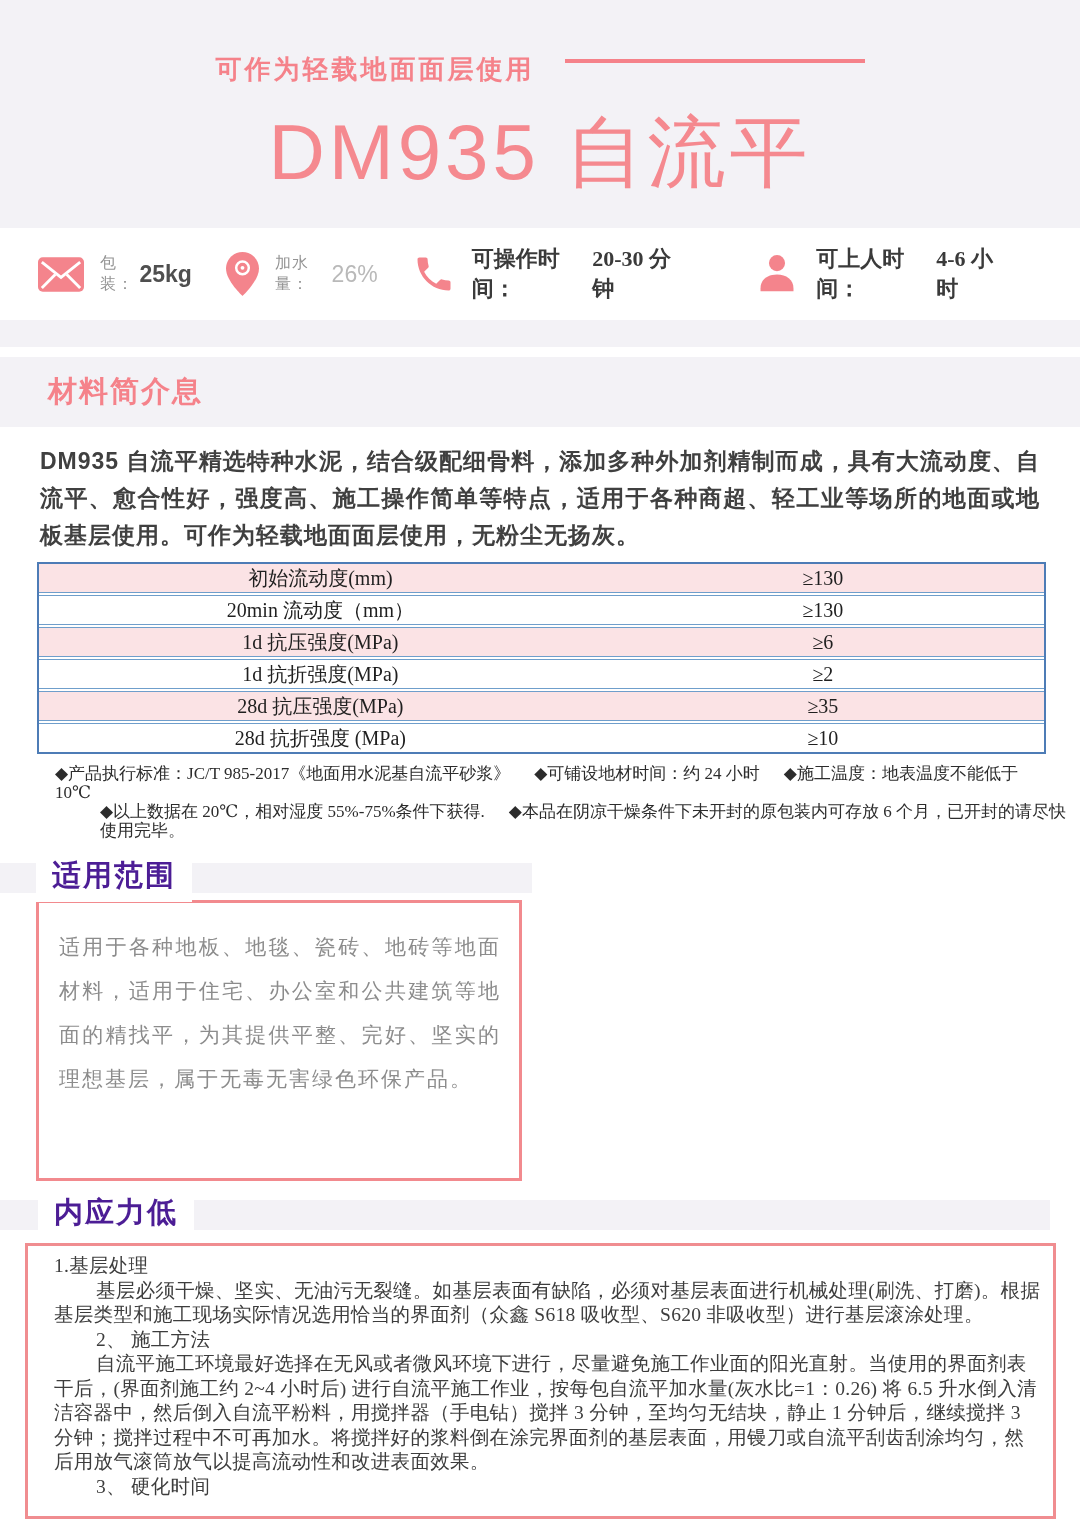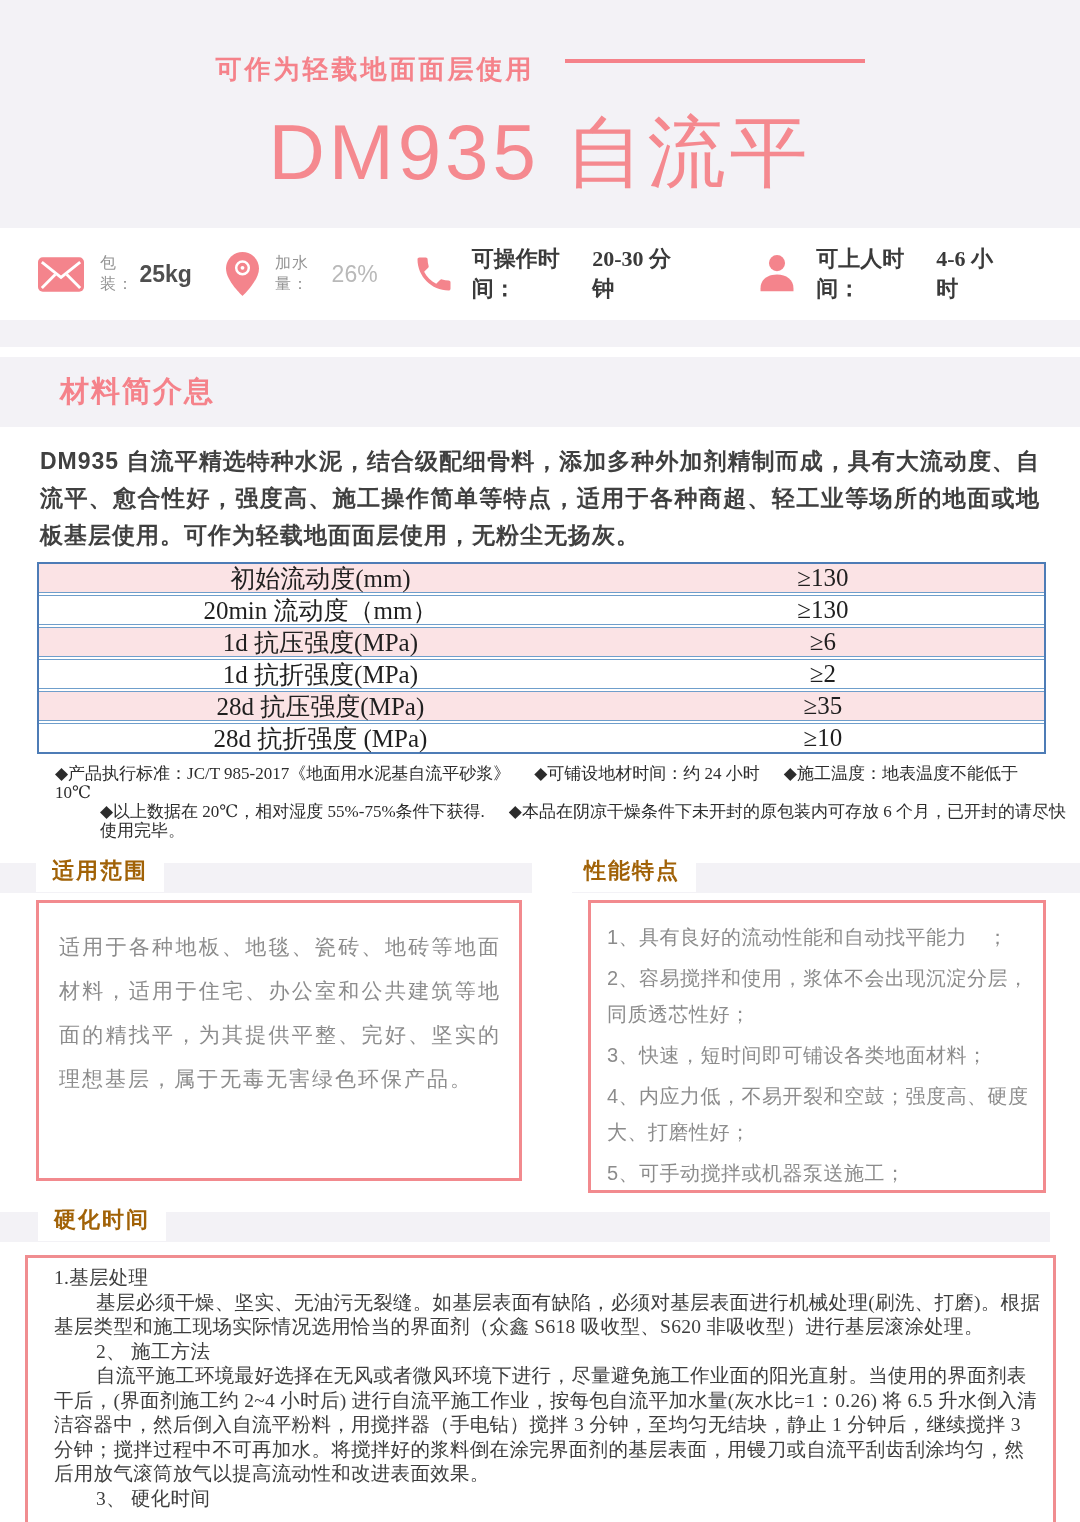--- a/index.html
+++ b/index.html
@@ -23,47 +23,47 @@
   .spec-item.i1 .val{color:#4f4f4f;font-weight:bold;}
   .spec-item.i2 .val{color:#b9b9b9;}
   .spec-item.i3 .lab,.spec-item.i3 .val,
   .spec-item.i4 .lab,.spec-item.i4 .val{
     color:#3a3a3a;font-family:"Liberation Serif","DejaVu Serif",serif;font-size:22px;font-weight:600;letter-spacing:0;
   }
   .spec-item.i3{margin-right:70px;}
   
   .gray-strip{height:27px;background:#f3f2f6;}
   .white-gap{height:10px;background:#fff;}
-  .band{height:70px;background:#f3f2f6;display:flex;align-items:center;padding-left:60px;text-align:right;}
+  .band{height:70px;background:#f3f2f6;display:flex;align-items:center;padding-left:48px;text-align:right;}
   .band .t{font-size:29px;font-weight:bold;color:#f5828a;letter-spacing:2px;}
   
   .intro-text{margin:16px 40px 0 40px;font-size:23px;font-weight:bold;color:#404040;
     line-height:37px;text-align:justify;letter-spacing:1px;}
   
   .spec-table{margin:8px 0 0 37px;width:1005px;border:2px solid #4d7cb6;background:#fff;}
   .spec-table .row{display:flex;align-items:center;height:28px;margin:2px 0;
     border-top:1px solid #6f9ecb;border-bottom:1px solid #6f9ecb;}
   .spec-table .row:first-child{margin-top:0;border-top:none;}
   .spec-table .row:last-child{margin-bottom:0;border-bottom:none;}
   .spec-table .row.pink{background:#fbe3e5;}
   .spec-table .c1{width:56%;text-align:center;}
   .spec-table .c2{width:44%;text-align:center;}
   .spec-table .c1,.spec-table .c2{
-    font-family:"Liberation Serif","DejaVu Serif",serif;font-size:25px;color:#1f1f1f;}
+    font-family:"Liberation Serif","DejaVu Serif",serif;font-size:20px;color:#1f1f1f;}
   
   .footnotes{margin:10px 0 0 55px;font-family:"Liberation Serif","DejaVu Serif",serif;
     font-size:17px;color:#2c2c2c;}
   .footnotes .fl{line-height:19px;}
   .footnotes .fl span{margin-right:24px;}
   .footnotes .l2{margin-left:45px;}
   
   .sec-head{position:relative;height:46px;}
   .sec-head .stripe{position:absolute;top:9px;height:30px;background:#f3f2f6;}
   .sec-head .title{position:absolute;top:0;background:#fff;padding:2px 16px 6px 16px;
-    font-size:22px;font-weight:bold;color:#a16207;letter-spacing:2px;text-align:center;}
+    font-size:29px;font-weight:bold;color:#4c1d95;letter-spacing:2px;text-align:center;}
   
   .two-col{display:flex;margin-top:14px;}
   .col-left{width:532px;}
   .col-right{width:548px;}
   .col-left .stripe{left:0;right:0;}
   .col-left .title{left:36px;}
   .col-right .stripe{left:40px;right:0;}
   .col-right .title{left:36px;}
   .scope-box{margin-left:36px;width:486px;height:281px;border:3px solid #f28a8e;
     box-sizing:border-box;padding:22px 18px 16px 20px;}
@@ -184,39 +184,26 @@
 <div class="two-col">
   <div class="col-left">
     <div class="sec-head">
       <span class="stripe"></span>
       <span class="title">适用范围</span>
     </div>
     <div class="scope-box">
       <div class="scope-text">适用于各种地板、地毯、瓷砖、地砖等地面材料，适用于住宅、办公室和公共建筑等地面的精找平，为其提供平整、完好、坚实的理想基层，属于无毒无害绿色环保产品。</div>
     </div>
   </div>
-  <div class="col-right">
-    <div class="sec-head">
-      <span class="stripe"></span>
-      <span class="title">性能特点</span>
-    </div>
-    <div class="features-box">
-      <div class="item">1、具有良好的流动性能和自动找平能力　；</div>
-      <div class="item">2、容易搅拌和使用，浆体不会出现沉淀分层，同质透芯性好；</div>
-      <div class="item">3、快速，短时间即可铺设各类地面材料；</div>
-      <div class="item">4、内应力低，不易开裂和空鼓；强度高、硬度大、打磨性好；</div>
-      <div class="item">5、可手动搅拌或机器泵送施工；</div>
-    </div>
-  </div>
 </div>
 
 <div class="method-section">
   <div class="sec-head">
     <span class="stripe"></span>
-    <span class="title">硬化时间</span>
+    <span class="title">内应力低</span>
   </div>
   <div class="method-box">
     <p>1.基层处理</p>
     <p class="m-indent">基层必须干燥、坚实、无油污无裂缝。如基层表面有缺陷，必须对基层表面进行机械处理(刷洗、打磨)。根据基层类型和施工现场实际情况选用恰当的界面剂（众鑫 S618 吸收型、S620 非吸收型）进行基层滚涂处理。</p>
     <p class="m-sub">2、 施工方法</p>
     <p class="m-indent">自流平施工环境最好选择在无风或者微风环境下进行，尽量避免施工作业面的阳光直射。当使用的界面剂表干后，(界面剂施工约 2~4 小时后) 进行自流平施工作业，按每包自流平加水量(灰水比=1：0.26) 将 6.5 升水倒入清洁容器中，然后倒入自流平粉料，用搅拌器（手电钻）搅拌 3 分钟，至均匀无结块，静止 1 分钟后，继续搅拌 3 分钟；搅拌过程中不可再加水。将搅拌好的浆料倒在涂完界面剂的基层表面，用镘刀或自流平刮齿刮涂均匀，然后用放气滚筒放气以提高流动性和改进表面效果。</p>
     <p class="m-sub">3、 硬化时间</p>
 
   </div>
 </div>

